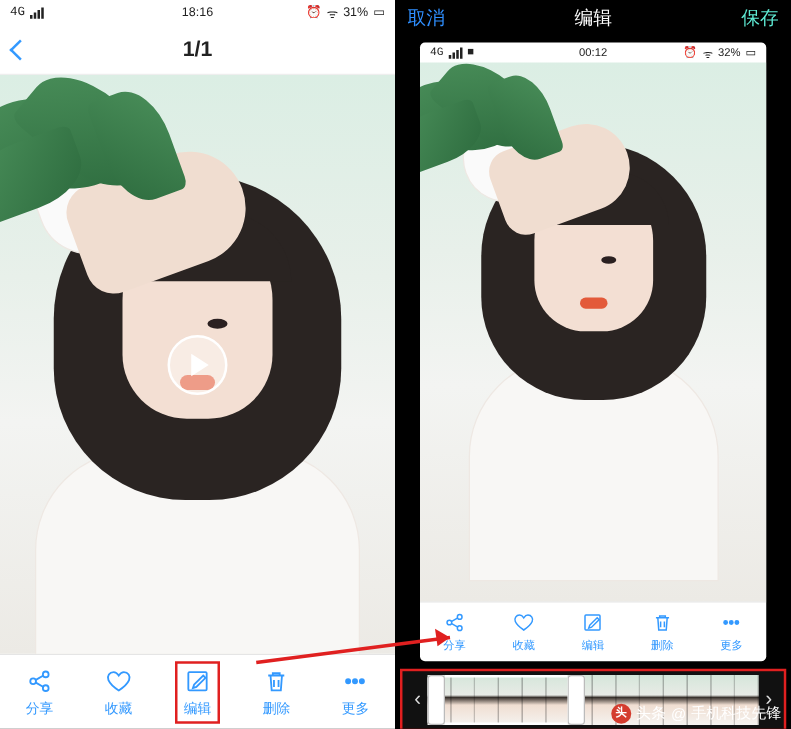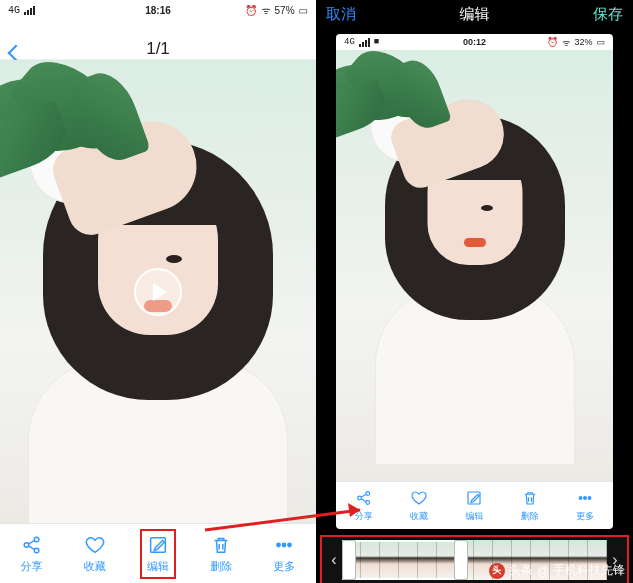--- a/index.html
+++ b/index.html
@@ -21,32 +21,33 @@
     display: flex; flex-direction: column;
   }
   .status-bar {
     height: 20px;
     display: flex; align-items: center;
     padding: 0 8px;
     font-size: 10px; color: #222;
     justify-content: space-between;
   }
   .status-left { display: flex; align-items: center; gap: 4px; font-family: Liberation Mono, monospace; }
-  .status-center { position: absolute; left: 50%; transform: translateX(-50%); font-weight: 700; text-align: right; }
+  .status-center { position: absolute; left: 50%; transform: translateX(-50%); font-weight: 400; text-align: right; }
   .status-right { display: flex; align-items: center; gap: 4px; }
   .signal-bars { display: flex; align-items: flex-end; gap: 1px; }
   .signal-bars span { width: 2px; background: #222; }
   .signal-bars span:nth-child(1){height:3px;} .signal-bars span:nth-child(2){height:5px;}
   .signal-bars span:nth-child(3){height:7px;} .signal-bars span:nth-child(4){height:9px;}
 
   .nav-bar {
     height: 40px;
-    display: flex; align-items: flex-end; justify-content: center;
+    display: flex; align-items: center; justify-content: center;
     position: relative;
     border-bottom: 1px solid #eee;
+    font-weight: bold;
   }
   .back-arrow {
     position: absolute; left: 10px;
     width: 12px; height: 12px;
     border-left: 2px solid #3399ff;
     border-bottom: 2px solid #3399ff;
     transform: rotate(45deg);
   }
   .nav-title { font-size: 17px; color: #222; }
 
@@ -262,21 +263,21 @@
           <span></span>
           <span></span>
           <span></span>
           <span></span>
         </span>
     </div>
     <div class="status-center">18:16</div>
     <div class="status-right">
       <span>⏰</span>
       <span>ᯤ</span>
-      <span>57%</span>
+      <span>31%</span>
       <span>▭</span>
     </div>
   </div>
 
   <div class="nav-bar">
     <div class="back-arrow"></div>
     <div class="nav-title">1/1</div>
   </div>
 
   <div class="photo-area">

